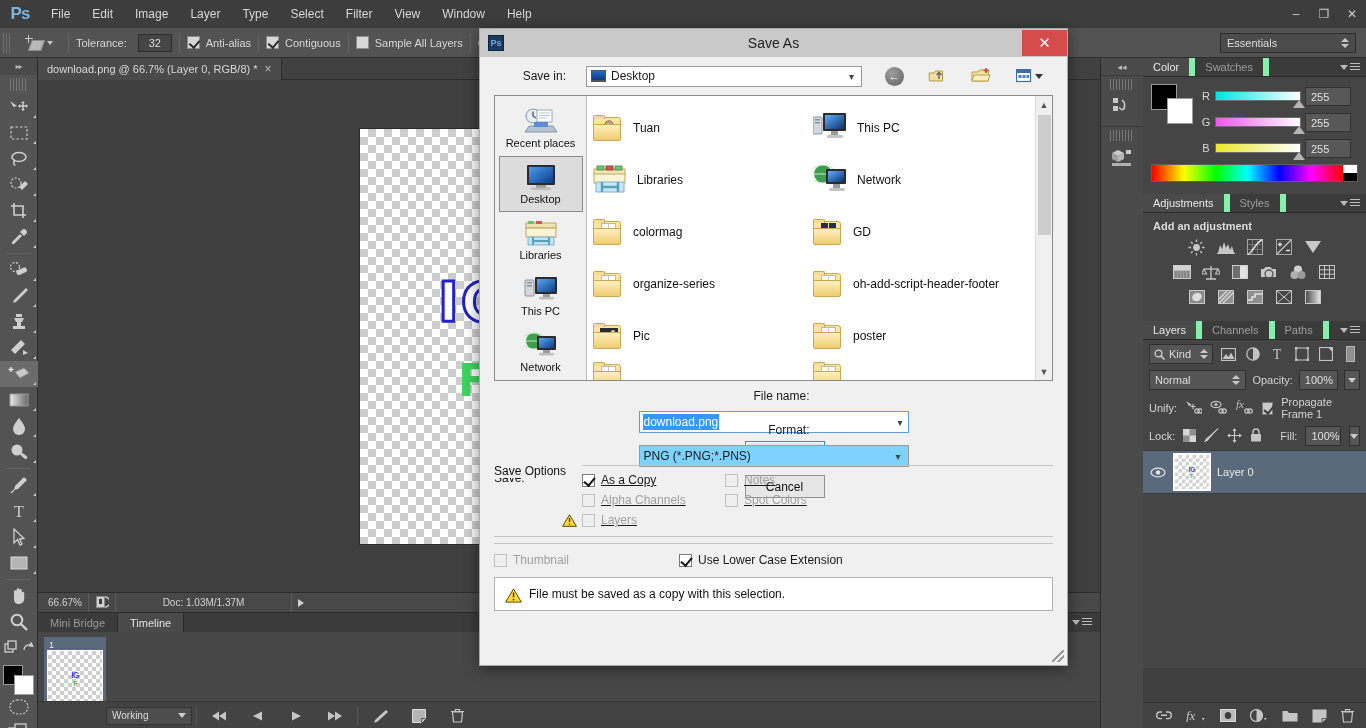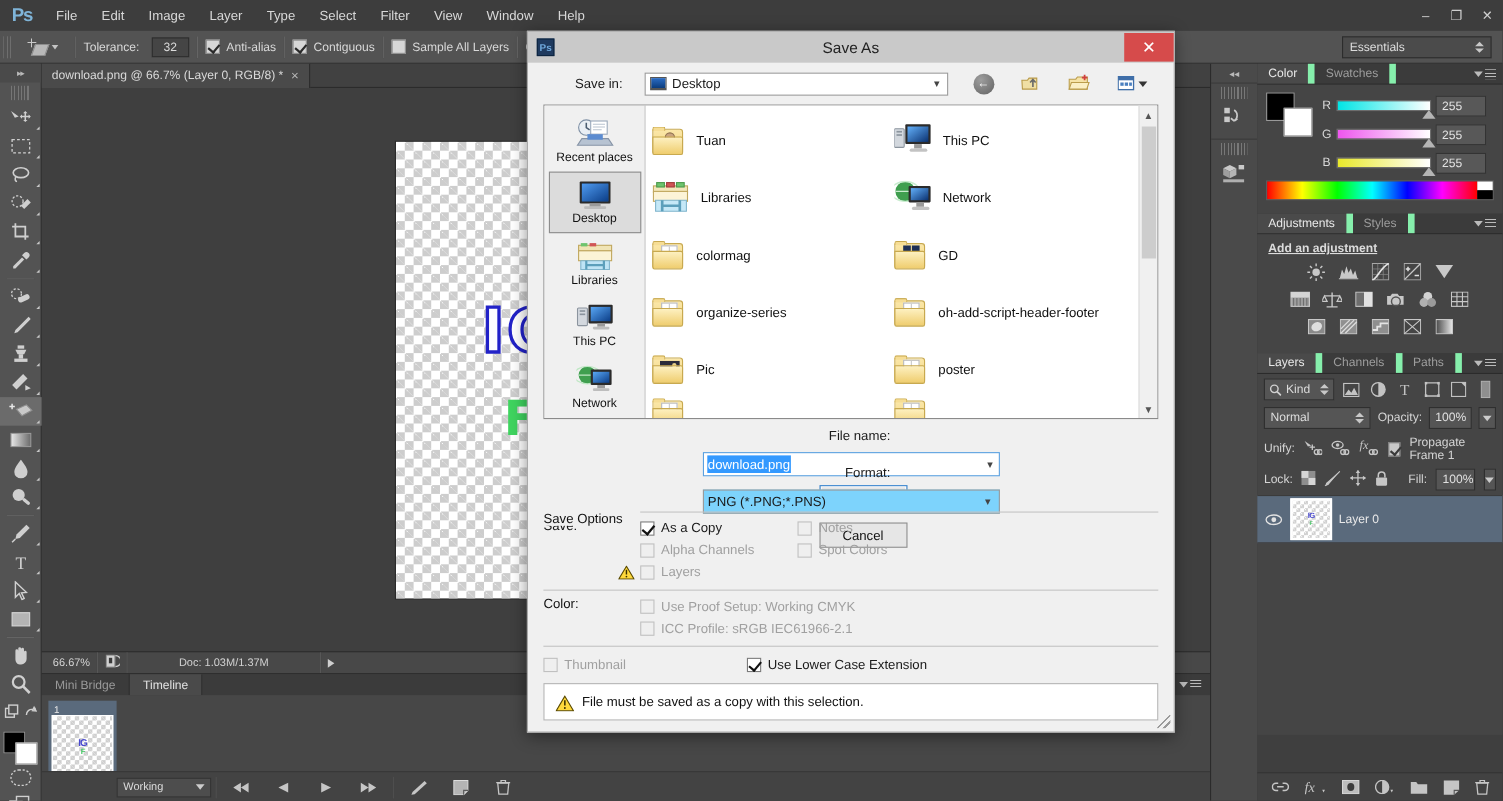--- a/index.html
+++ b/index.html
@@ -273,21 +273,21 @@
   .spec-grad{
     flex:1;
     background:linear-gradient(to right,#ff0000,#ffff00,#00ff00,#00ffff,#0000ff,#ff00ff,#ff0000);
   }
   .spec-bw{ width:14px; display:flex;flex-direction:column;}
   .spec-bw .w{flex:1;background:#fff;}
   .spec-bw .b{flex:1;background:#000;}
 
   
   .adj-body{ background:#454545; padding:6px 6px 8px; }
-  .adj-title{ color:#dcdcdc;font-size:11px;font-weight:bold;padding:1px 4px 6px;text-decoration:underline;}
+  .adj-title{ color:#dcdcdc;font-size:11px;font-weight:bold;padding:1px 4px 6px;}
   .adj-row{ display:flex;justify-content:center;gap:9px;margin-bottom:7px;}
   .adj-ic{ width:20px;height:18px;display:flex;align-items:center;justify-content:center;color:#c8c8c8;}
 
   
   .lay-body{ background:#454545; }
   .lay-filter{ display:flex;align-items:center;gap:6px;padding:4px 6px; }
   .kindsel{
     background:#555;border:1px solid #2f2f2f;height:20px;width:68px;
     display:flex;align-items:center;gap:4px;padding:0 4px;color:#dcdcdc;font-size:11px;
   }
@@ -416,21 +416,21 @@
 
   .opts{ margin-top:13px; position:relative; }
   .opts-legend{
     font-size:12px;color:#111;position:absolute;left:0;top:-1px;background:#f0f0f0;
     padding-right:6px;
   }
   .opts-hr{ border-top:1px solid #c4c4c4; margin-top:8px; margin-left:88px;}
   .opt-line{ display:flex; align-items:flex-start; margin-top:4px;}
   .opt-key{ width:88px;font-size:12px;color:#111; padding-top:1px;}
   .opt-cols{ flex:1; }
-  .opt-pair{ display:flex; }
+  .opt-pair{ display:flex;text-decoration:underline; }
   .opt-c1{ width:143px; }
   .opt-c2{ flex:1; }
   .ckrow{ display:flex;align-items:center;gap:6px;height:20px;font-size:12px;}
   .ck{
     width:13px;height:13px;background:#fff;border:1px solid #7a7a7a;position:relative;flex:none;
   }
   .ck.on:after{
     content:"";position:absolute;left:3px;top:0px;width:5px;height:9px;
     border:solid #111;border-width:0 2px 2px 0;transform:rotate(40deg);
   }
@@ -1555,33 +1555,20 @@
                   <span class="txt-dis">Layers</span>
                 </div>
               </div>
               <div class="opt-c2"></div>
             </div>
           </div>
         </div>
 
         <div class="opts-hr" style="margin-left:0;margin-top:6px;"></div>
 
-        <div class="opt-line">
-          <div class="opt-key">Color:</div>
-          <div class="opt-cols">
-            <div class="ckrow">
-              <span class="ck dis"></span>
-              <span class="txt-dis">Use Proof Setup:  Working CMYK</span>
-            </div>
-            <div class="ckrow">
-              <span class="ck dis"></span>
-              <span class="txt-dis">ICC Profile:  sRGB IEC61966-2.1</span>
-            </div>
-          </div>
-        </div>
 
         <div class="hrfull"></div>
 
         <div class="thumbrow">
           <div class="thumb-c1">
             <div class="ckrow">
               <span class="ck dis"></span>
               <span class="txt-dis">Thumbnail</span>
             </div>
           </div>

